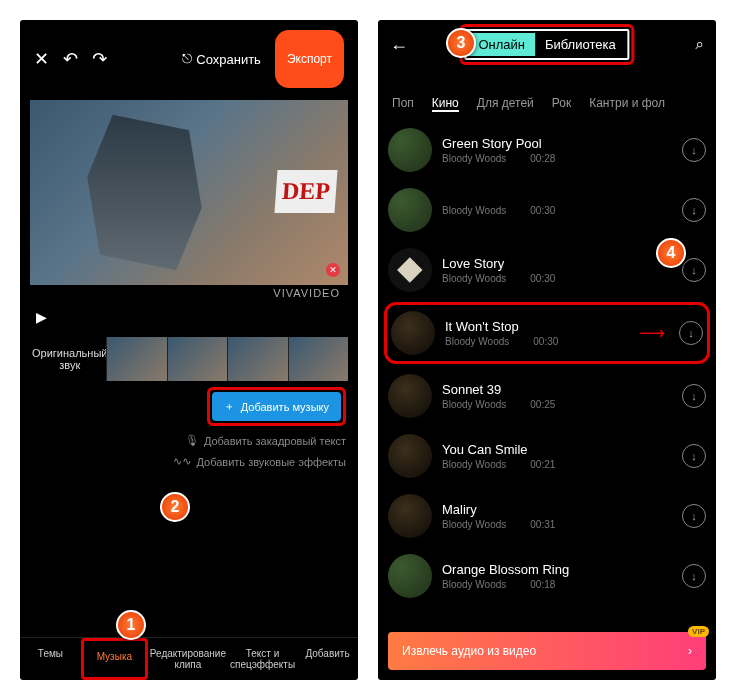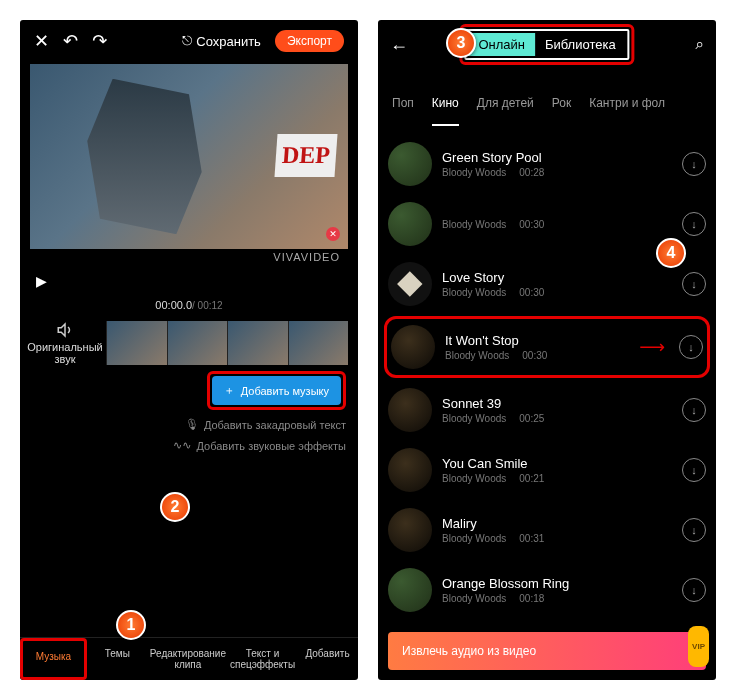--- a/index.html
+++ b/index.html
@@ -4,31 +4,31 @@
   <style>
     * { margin: 0; padding: 0; box-sizing: border-box; }
     body { background: #fff; font-family: -apple-system, sans-serif; width: 736px; height: 700px; display: flex; gap: 20px; padding: 20px; }
     .phone { flex: 1; background: #000; border-radius: 3px; overflow: hidden; position: relative; color: #fff; display: flex; flex-direction: column; }
 
     
     .toolbar { display: flex; align-items: center; gap: 14px; padding: 10px 14px; font-size: 14px; }
     .toolbar .spacer { flex: 1; }
     .icon-btn { color: #fff; font-size: 18px; cursor: pointer; display: inline-flex; }
     .save-btn { display: flex; align-items: center; gap: 4px; font-size: 13px; }
-    .export-btn { background: #ff4d1a; color: #fff; padding: 4px 12px; border-radius: 14px; font-size: 12px; font-weight: 500; border: none; }
+    .export-btn { background: #ff4d1a; color: #fff; padding: 22px 12px; border-radius: 14px; font-size: 12px; font-weight: 500; border: none; }
     .video-preview { background: linear-gradient(135deg, #3a5870 0%, #5a7488 40%, #8a7a6a 70%, #b0886a 100%); height: 185px; position: relative; margin: 2px 10px 0 10px; }
     .video-preview::before { content:""; position:absolute; left:18%; top:8%; width:40%; height:84%; background: linear-gradient(180deg,#2b3a45,#606a72); clip-path: polygon(20% 0,80% 10%,90% 60%,70% 100%,10% 90%,0 40%); border-radius:6px; }
     .video-preview::after { content:"DEP"; position:absolute; right:12px; top:38%; color:#c01414; background:#eee; padding:8px 6px; font-weight:900; font-family:Georgia,serif; font-size:24px; transform: skewX(-4deg); }
     .wm-badge { position: absolute; right: 8px; bottom: 8px; background: #e63946; color:#fff; width:14px; height:14px; border-radius:50%; font-size:9px; display:flex; align-items:center; justify-content:center; }
     .wm-text { position: absolute; right: 8px; bottom: -14px; font-size: 11px; color:#aaa; letter-spacing:1px; }
     .play-big { color:#fff; font-size:14px; margin: 24px 0 6px 16px; }
     .timecode { text-align:center; font-size:11px; color:#ddd; margin: 4px 0; }
     .timecode .faint{ color:#777; font-size:10px; }
     .timeline-row { display:flex; gap:6px; padding: 6px 10px; align-items:center; justify-content:center; font-size:11px; color:#ddd; }
-    .timeline-row .orig-audio { display:flex; flex-direction:column; align-items:center; gap:2px; width:70px; text-align:center; line-height:1.1; }
+    .timeline-row .orig-audio { display:flex; flex-direction:row; align-items:center; gap:2px; width:70px; text-align:center; line-height:1.1; }
     .orig-audio svg { width:18px;height:18px;stroke:#ccc; }
     .thumbs { display:flex; gap:0; flex:1; }
     .thumb { flex:1; height:44px; background: linear-gradient(135deg,#3a5870,#8a7a6a); border-left:1px solid #222; }
     .add-music-btn { background:#1d93e3; color:#fff; border:none; border-radius:4px; padding:7px 12px; font-size:11px; display:inline-flex; gap:6px; align-items:center; margin-left:auto; }
     .option-row { display:flex; flex-direction:column; align-items:flex-end; gap:8px; padding: 0 12px 6px 0; }
     .option-ghost { color:#888; font-size:11px; display:flex; gap:5px; align-items:center; }
     .bottom-tabs { display:flex; border-top:1px solid #222; margin-top:auto; }
     .bt-tab { flex:1; text-align:center; padding:10px 2px; font-size:10px; color:#ccc; line-height:1.1; }
 
     .hl { border:3px solid #e40000; border-radius:4px; }
@@ -38,34 +38,34 @@
 
     
     .lib-top { display:flex; align-items:center; gap:8px; padding: 0 12px; height:48px; }
     .lib-top .back { font-size:18px; }
     .seg { display:flex; margin-left:auto; margin-right:auto; position:absolute; left:50%; transform:translateX(-50%); }
     .seg-btn { font-size:13px; padding:4px 10px; background:#000; color:#fff; }
     .seg-btn.active { background:#5eead4; color:#000; }
     .seg-outline { border:2px solid #fff; border-radius:2px; padding:2px; display:flex; }
     .search-r { margin-left:auto; font-size:15px; }
     .genre-tabs { display:flex; gap:18px; padding: 0 14px; font-size:12px; color:#999;margin-top:28px; }
-    .genre-tabs .active { color:#fff; border-bottom:2px solid #fff; padding-bottom:14px; }
+    .genre-tabs .active { color:#fff; border-bottom:2px solid #fff; padding-bottom:0; }
     .track-list { flex:1; overflow:hidden; padding: 8px 10px 0 10px; }
     .track { display:flex; align-items:center; gap:10px; padding: 8px 0; }
     .track-art { width:44px; height:44px; border-radius:50%; background: radial-gradient(circle at 30% 30%,#3b5a30,#203018); flex-shrink:0; position:relative; }
     .track-art.dark { background: radial-gradient(circle at 40% 35%,#3c2f1c,#0d0a06); }
     .track-art.diamond::after { content:""; position:absolute; left:30%; top:30%; width:40%; height:40%; background:#d9d2c0; transform:rotate(45deg); }
     .track-info { flex:1; display:flex; flex-direction:column; gap:2px; }
     .track-title { font-size:13px; color:#fff; }
-    .track-meta { font-size:10px; color:#777; display:flex; gap:13px; }
+    .track-meta { font-size:10px; color:#777; display:flex; gap:24px; }
     .dl-btn { width:24px; height:24px; border:1.5px solid #888; border-radius:50%; display:flex; align-items:center; justify-content:center; font-size:11px; color:#aaa; }
     .track.highlighted { border:3px solid #e40000; border-radius:12px; padding:6px 4px; margin: 2px -4px; }
     .arrow-r { color:#e40000; font-size:18px; margin-right:4px; margin-left:10px; }
     .extract-btn { margin:8px 10px 10px 10px; background: linear-gradient(90deg,#ff7b42,#ff3e7a); color:#fff; border:none; border-radius:4px; padding:12px 14px; font-size:12px; text-align:left; display:flex; align-items:center; gap:6px; position:relative; }
-    .vip-chip { position:absolute; right:-3px; top:-6px; background:#ffb800; color:#6b4800; font-size:8px; padding:16px 4px; border-radius:8px; font-weight:bold; }
+    .vip-chip { position:absolute; right:-3px; top:-6px; background:#ffb800; color:#6b4800; font-size:8px; padding:1px 4px; border-radius:8px; font-weight:bold; }
   </style>
 </head>
 <body>
 
 <div class="phone">
   <div class="toolbar">
     <span class="icon-btn">✕</span>
     <span class="icon-btn">↶</span>
     <span class="icon-btn">↷</span>
     <span class="spacer"></span>
@@ -76,23 +76,20 @@
     <button class="export-btn">Экспорт</button>
   </div>
 
   <div class="video-preview">
     <span class="wm-badge">✕</span>
     <span class="wm-text">VIVAVIDEO</span>
   </div>
 
   <div class="play-big">▶</div>
 
-  <div class="timecode">
-    <span>00:00.0</span><span class="faint">/ 00:12</span>
-  </div>
 
   <div class="timeline-row">
     <div class="orig-audio">
       <svg viewBox="0 0 24 24" fill="none" stroke="currentColor" stroke-width="2">
           <path d="M3 9v6h4l5 5V4L7 9H3z"></path>
           <path d="M16 8a5 5 0 010 8"></path>
         </svg>
       <span>Оригинальный звук</span>
     </div>
     <div class="thumbs">
@@ -114,22 +111,22 @@
       <span>🎙</span>
       <span>Добавить закадровый текст</span>
     </div>
     <div class="option-ghost">
       <span>∿∿</span>
       <span>Добавить звуковые эффекты</span>
     </div>
   </div>
 
   <div class="bottom-tabs">
+    <div class="bt-tab">Темы</div>
     <div class="bt-tab hl" style="color:#ff7b33;">Музыка</div>
-    <div class="bt-tab">Темы</div>
     <div class="bt-tab"><span>Редактирование
 клипа</span></div>
     <div class="bt-tab">Текст и спецэффекты</div>
     <div class="bt-tab">Добавить</div>
   </div>
 
   <div class="badge" style="left:96px; bottom:40px;">1</div>
   <div class="badge" style="left:140px; bottom:158px;">2</div>
 </div>
 

